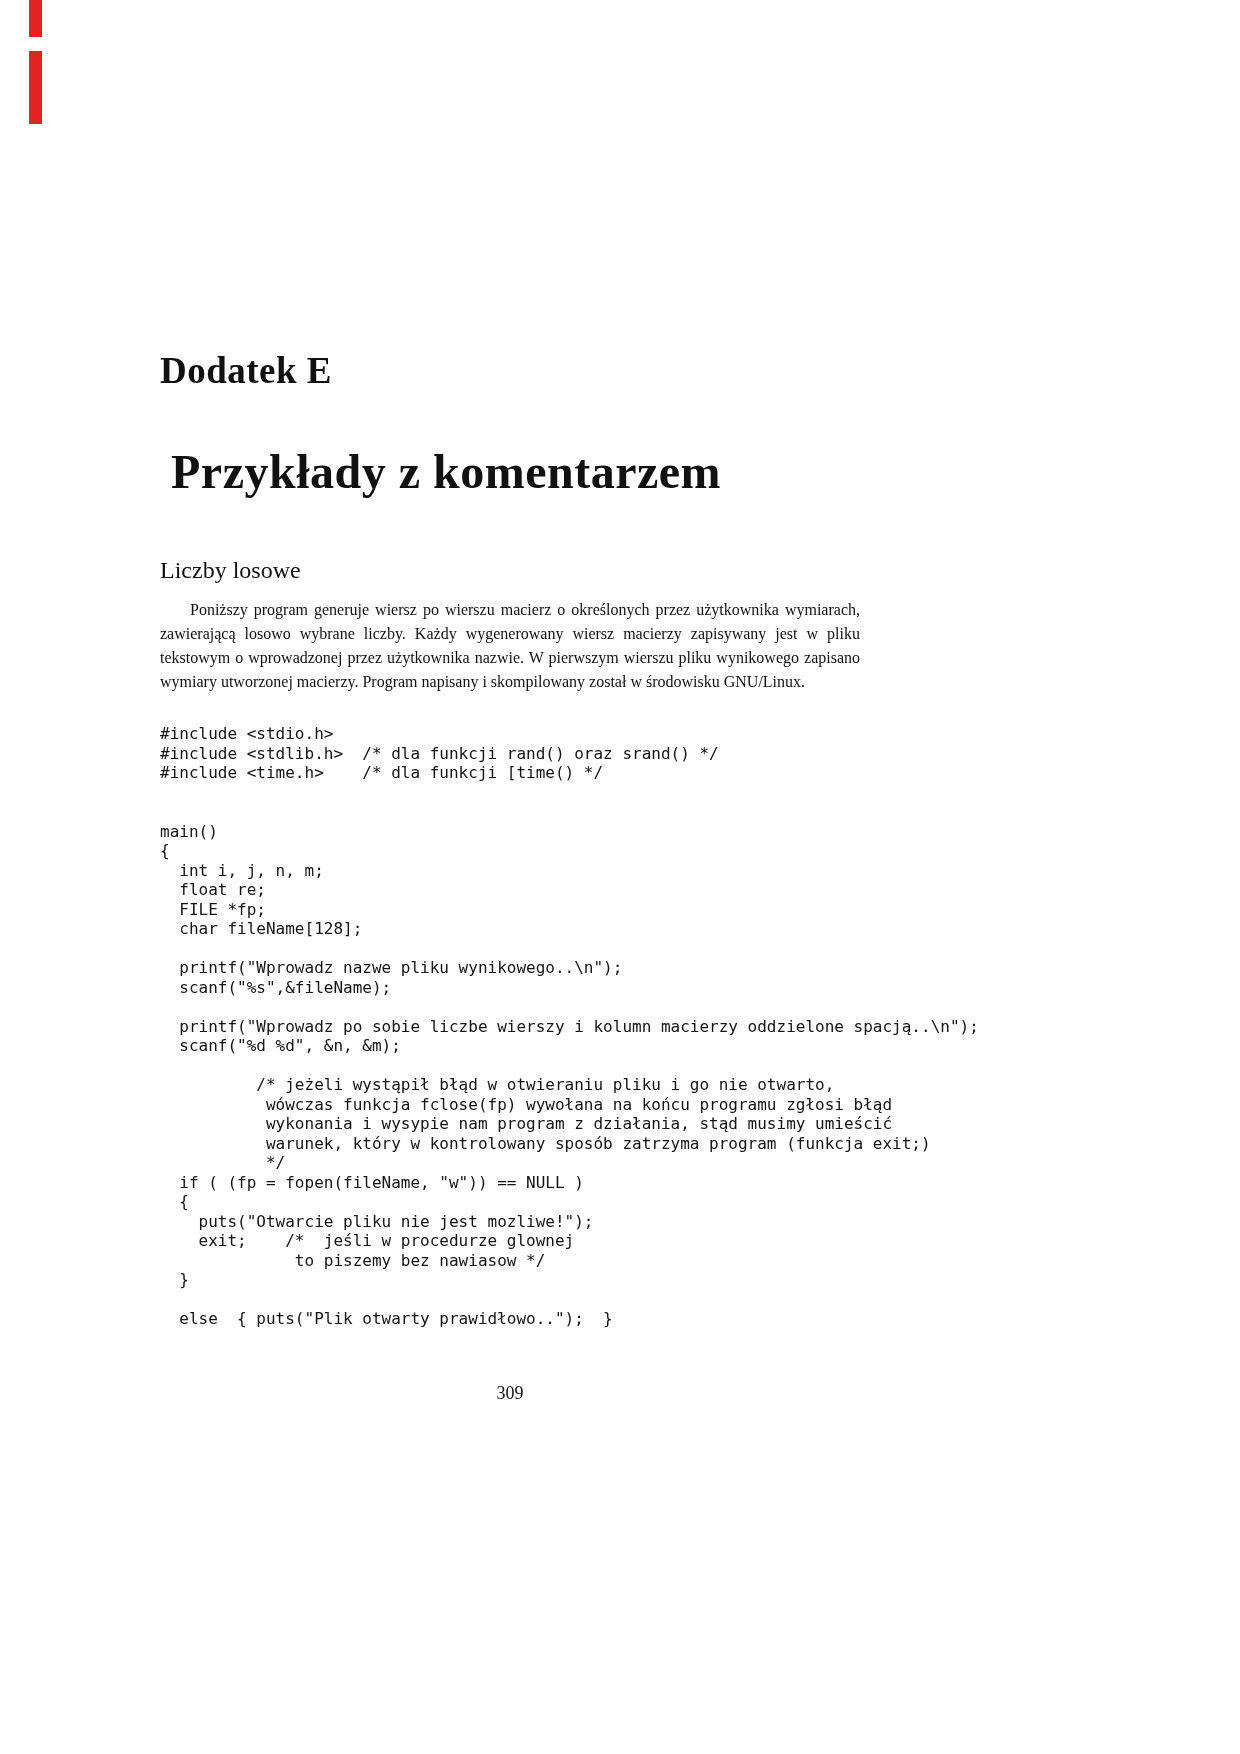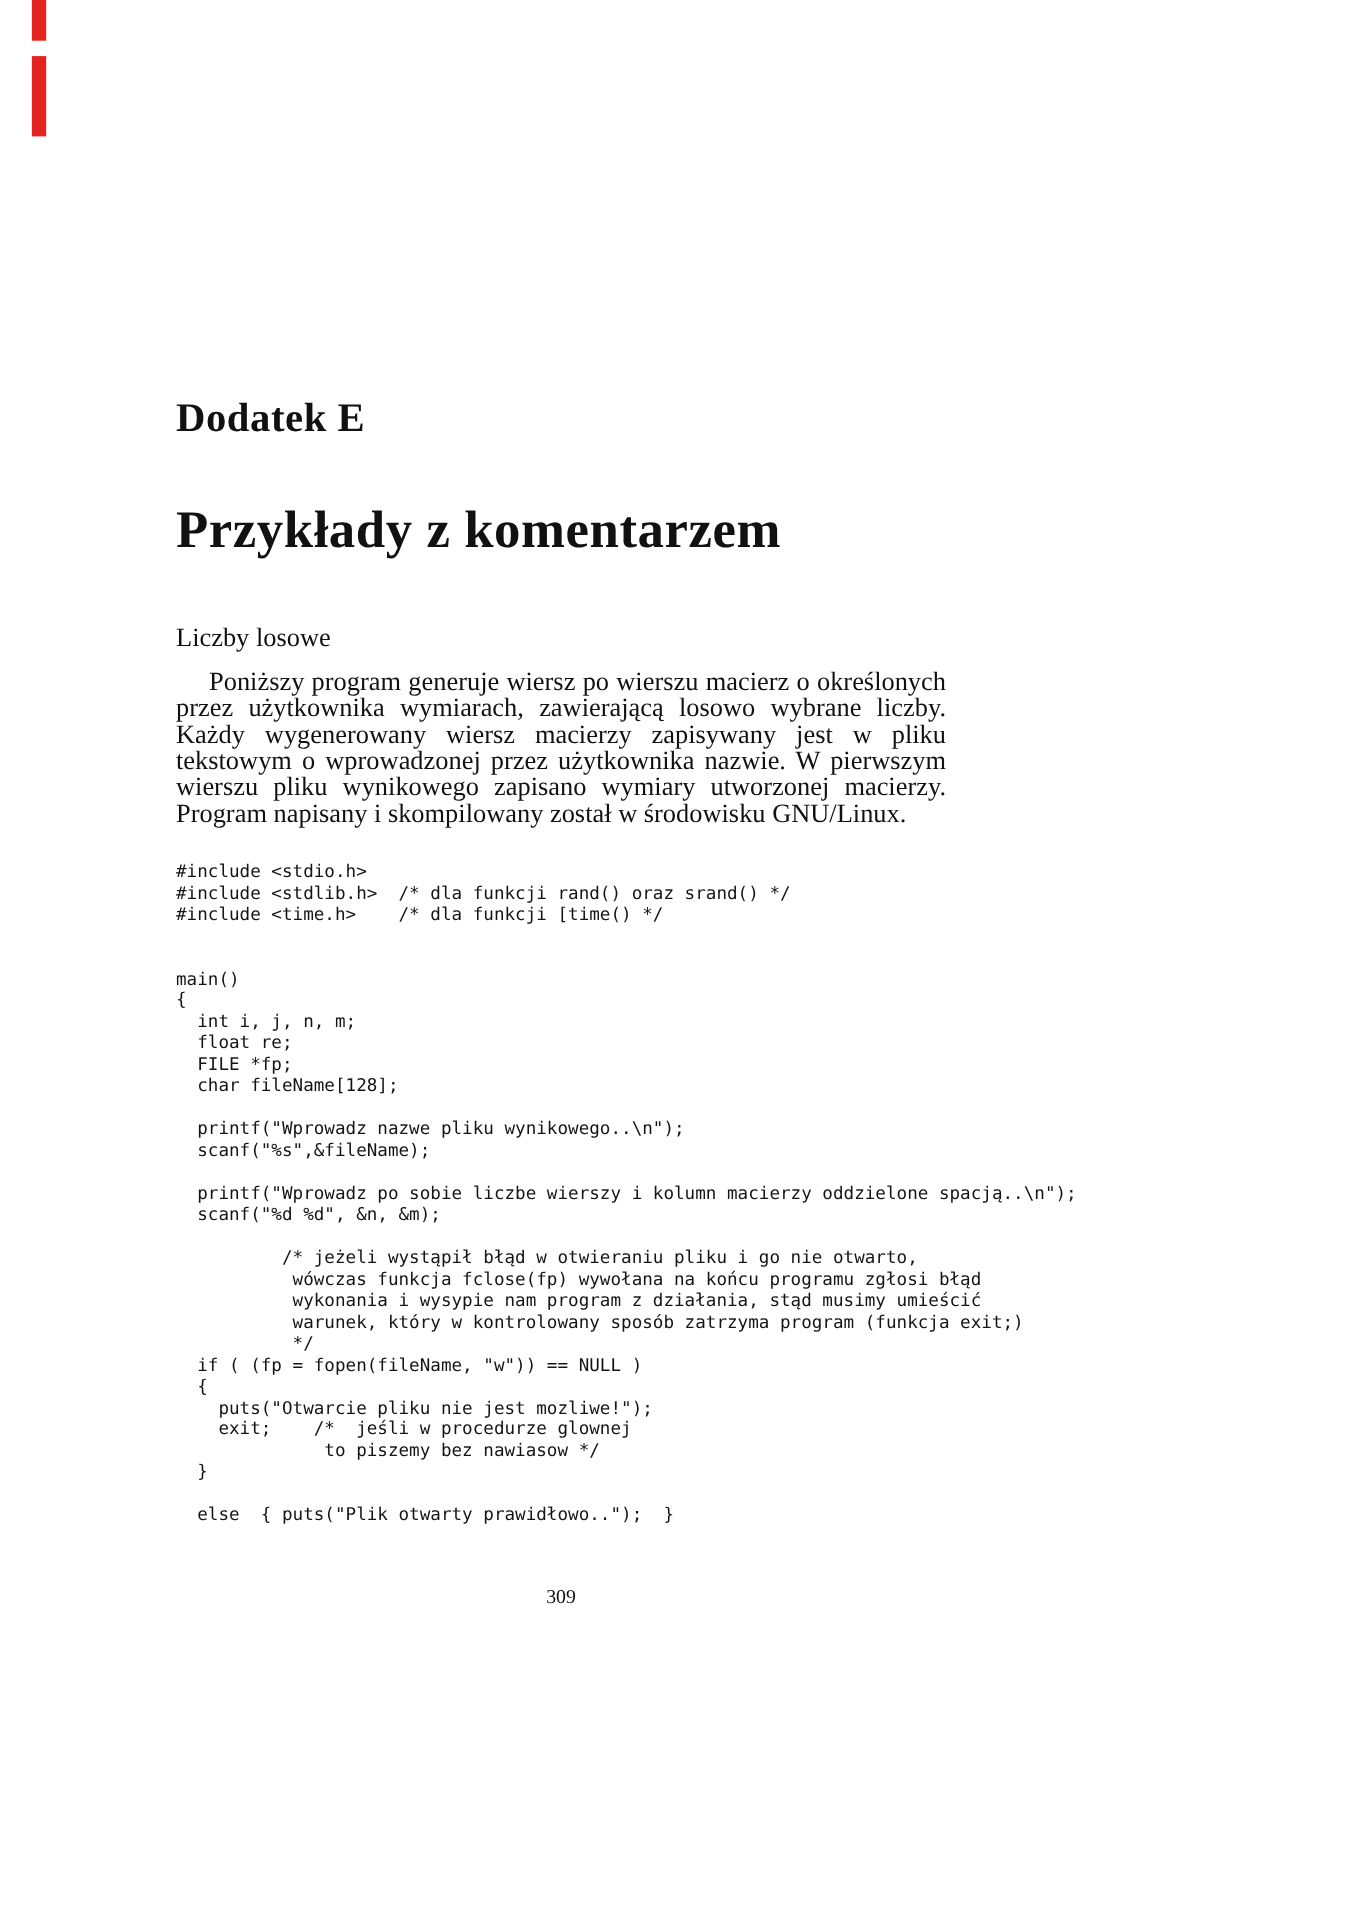--- a/index.html
+++ b/index.html
@@ -18,48 +18,48 @@
   }
   .scan-mark {
     position: absolute;
     background: #e42320;
   }
   .mark-1 { left: 29px; top: 0px;  width: 13px; height: 37px; }
   .mark-2 { left: 29px; top: 51px; width: 13px; height: 73px; }
   .content {
     position: absolute;
     left: 160px;
-    top: 12px;
+    top: 2px;
     width: 760px;
   }
   .appendix {
     margin: 0;
     padding-top: 347px;
     font-size: 37px;
     font-weight: bold;
     letter-spacing: 0.5px;
   }
   .title {
-    margin: 0;
+    margin: 11px;
     margin-top: 52px;
     font-size: 48px;
     font-weight: bold;
     letter-spacing: 0.5px;
   }
   .section {
     margin: 0;
     margin-top: 58px;
     font-size: 24px;
     font-weight: normal;
   }
   .body-text {
     margin: 0;
     margin-top: 14px;
     width: 700px;
-    font-size: 24px;
+    font-size: 16px;
     line-height: 24px;
     text-align: justify;
     text-indent: 30px;
   }
   .code {
     margin: 0;
     margin-top: 30px;
     font-family: "DejaVu Sans Mono", monospace;
     font-size: 16px;
     line-height: 19.5px;

